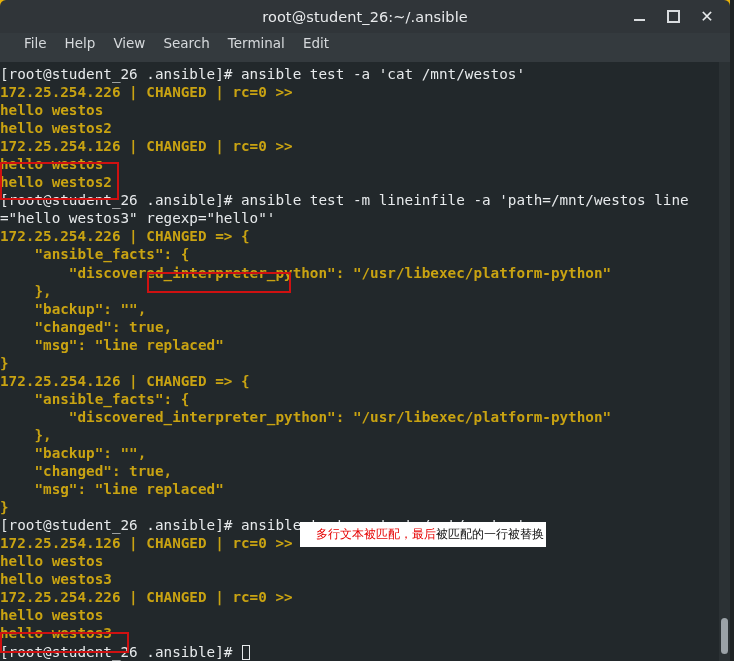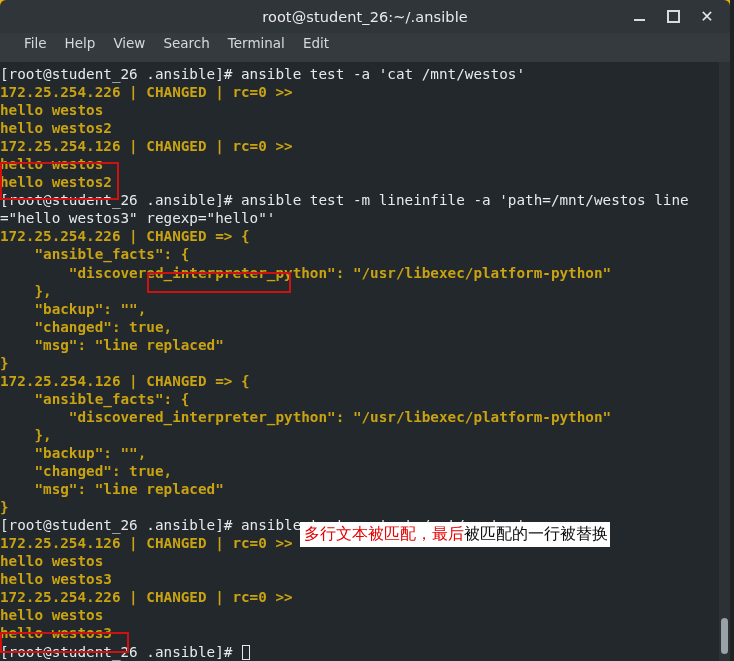--- a/index.html
+++ b/index.html
@@ -138,23 +138,23 @@
     border: 2px solid #cf1111;
     box-sizing: border-box;
     pointer-events: none;
   }
 
   
   .cn-note {
     position: absolute;
     background: #ffffff;
     font-family: "DejaVu Sans", "Liberation Sans", sans-serif;
-    font-size: 16px;
+    font-size: 12px;
     line-height: 22px;
-    padding: 1px 2px 2px 4px;
+    padding: 1px 2px 2px 16px;
     white-space: nowrap;
   }
   .cn-red { color: #e60000; }
   .cn-black { color: #0d0d0d; }
 
   
   .scrollbar-track {
     position: absolute;
     right: 0;
     top: 0;

